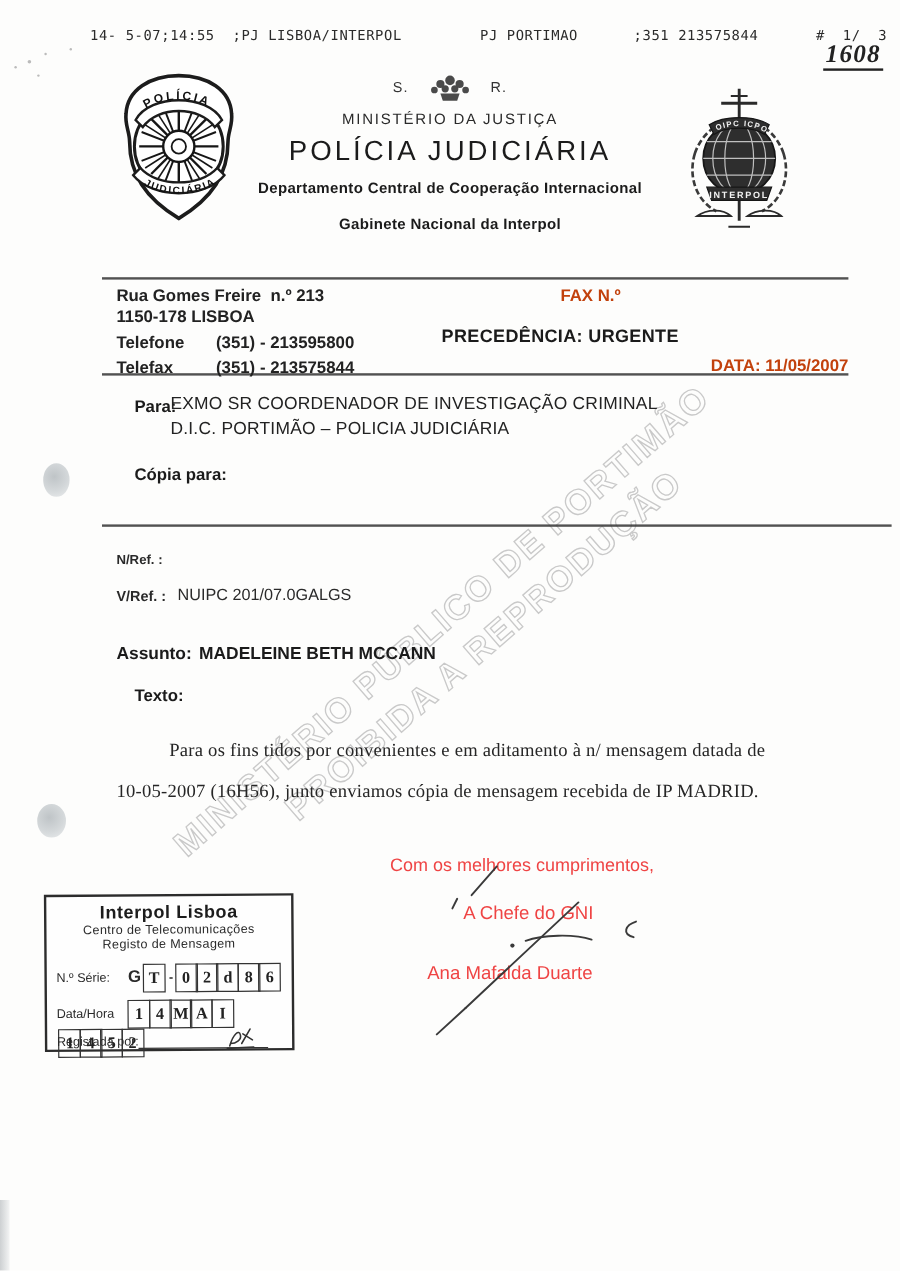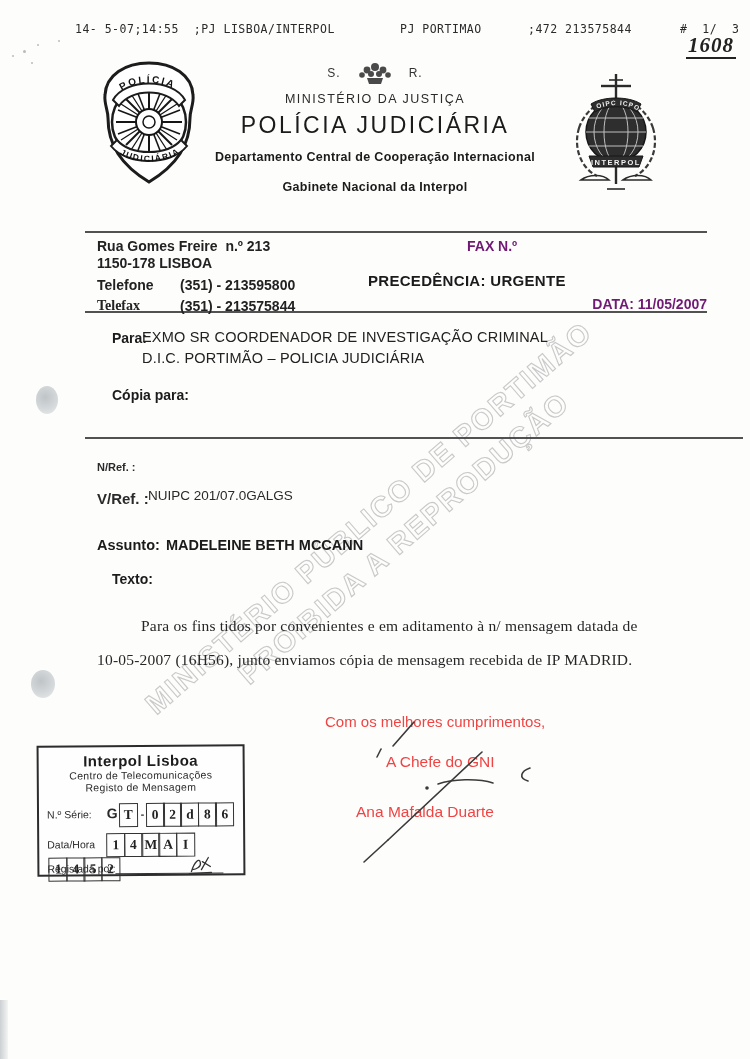--- a/index.html
+++ b/index.html
@@ -25,21 +25,21 @@
   .sr-row { display:flex; align-items:center; justify-content:center; gap:14px; }
   .sr-letter { font-size:12px; color:#333; letter-spacing:1px; }
   .ministry { font-size:12.5px; letter-spacing:1.5px; color:#2a2a2a; }
   .org-title { font-size:23px; letter-spacing:2.5px; color:#1b1b1b; }
   .dept { font-size:12.5px; font-weight:bold; color:#1b1b1b; letter-spacing:.3px; }
   .office { font-size:12.5px; font-weight:bold; color:#1b1b1b; letter-spacing:.3px; }
 
   .rule { background:#3a3a3a; height:2px; opacity:.88; }
 
   .addr { font-size:14px; font-weight:bold; color:#222; white-space:pre; }
-  .meta-bold { font-size:14px; font-weight:bold; color:#701a75;padding-left:12px; }
+  .meta-bold { font-size:14px; font-weight:bold; color:#c2410c;padding-left:12px; }
   .precedencia { font-size:15px; font-weight:bold; color:#1b1b1b; letter-spacing:.3px; }
 
   .lbl-bold { font-size:14px; font-weight:bold; color:#1b1b1b;padding-left:15px; }
   .upper-line { font-size:14.5px; color:#222; letter-spacing:.2px; }
   .ref-lbl { font-size:11px; font-weight:bold; color:#2a2a2a; }
   .ref-val { font-size:13.5px; color:#2a2a2a; }
   .subject-line { font-size:14.5px; font-weight:bold; color:#1b1b1b; }
 
   .bodytxt { font-family:cursive; font-size:15.5px; color:#262626; letter-spacing:.2px; white-space:pre; }
 
@@ -80,21 +80,21 @@
 </head>
 <body>
 
 <div class="page">
 
   <div class="abs wm" style="left:150px; top:692px;">MINISTÉRIO PÚBLICO DE PORTIMÃO</div>
   <div class="abs wm" style="left:243px; top:662px;">PROIBIDA A REPRODUÇÃO</div>
 
   <div class="abs faxline" style="left:75px; top:22px;">14- 5-07;14:55  ;PJ LISBOA/INTERPOL</div>
   <div class="abs faxline" style="left:400px; top:22px;">PJ PORTIMAO</div>
-  <div class="abs faxline" style="left:528px; top:22px;">;472 213575844</div>
+  <div class="abs faxline" style="left:528px; top:22px;">;351 213575844</div>
   <div class="abs faxline" style="left:680px; top:22px;">#  1/  3</div>
 
   <div class="abs" style="left:686px; top:33px;">
     <span class="hand-num">1608</span>
   </div>
 
   <div class="abs speck" style="left:23px; top:50px; width:3px; height:3px;"></div>
   <div class="abs speck" style="left:37px; top:44px; width:2px; height:2px;"></div>
   <div class="abs speck" style="left:58px; top:40px; width:2px; height:2px;"></div>
   <div class="abs speck" style="left:31px; top:62px; width:2px; height:2px;"></div>
@@ -181,33 +181,33 @@
   <div class="abs center-col office" style="top:180px;">Gabinete Nacional da Interpol</div>
 
   <div class="abs rule" style="left:85px; top:231px; width:622px;"></div>
   <div class="abs rule" style="left:85px; top:311px; width:622px;"></div>
   <div class="abs rule" style="left:85px; top:437px; width:658px;"></div>
 
   <div class="abs addr" style="left:97px; top:238px;">Rua Gomes Freire  n.º 213</div>
   <div class="abs addr" style="left:97px; top:255px;">1150-178 LISBOA</div>
   <div class="abs addr" style="left:97px; top:277px;">Telefone</div>
   <div class="abs addr" style="left:180px; top:277px;">(351) - 213595800</div>
-  <div class="abs addr" style="left:97px; top:298px;font-family:Liberation Serif, serif;">Telefax</div>
+  <div class="abs addr" style="left:97px; top:298px;">Telefax</div>
   <div class="abs addr" style="left:180px; top:298px;">(351) - 213575844</div>
   <div class="abs meta-bold" style="left:455px; top:238px;">FAX N.º</div>
   <div class="abs precedencia" style="left:368px; top:272px;">PRECEDÊNCIA: URGENTE</div>
   <div class="abs meta-bold" style="left:540px; top:296px; width:167px; text-align:right;">DATA: 11/05/2007</div>
 
   <div class="abs lbl-bold" style="left:97px; top:330px;">Para:</div>
   <div class="abs upper-line" style="left:142px; top:329px;">EXMO SR COORDENADOR DE INVESTIGAÇÃO CRIMINAL</div>
   <div class="abs upper-line" style="left:142px; top:350px;">D.I.C. PORTIMÃO – POLICIA JUDICIÁRIA</div>
   <div class="abs lbl-bold" style="left:97px; top:387px;">Cópia para:</div>
 
   <div class="abs ref-lbl" style="left:97px; top:461px;">N/Ref. :</div>
-  <div class="abs ref-lbl" style="left:97px; top:490px; font-size:15px;">V/Ref. :</div>
+  <div class="abs ref-lbl" style="left:97px; top:490px; font-size:12px;">V/Ref. :</div>
   <div class="abs ref-val" style="left:148px; top:488px;">NUIPC 201/07.0GALGS</div>
 
   <div class="abs subject-line" style="left:97px; top:537px;">
     <span>Assunto:</span>
     <span style="margin-left:2px;">MADELEINE BETH MCCANN</span>
   </div>
   <div class="abs lbl-bold" style="left:97px; top:571px;">Texto:</div>
 
   <div class="abs bodytxt" style="left:141px; top:617px;">Para os fins tidos por convenientes e em aditamento à n/ mensagem datada de</div>
   <div class="abs bodytxt" style="left:97px; top:651px;">10-05-2007 (16H56), junto enviamos cópia de mensagem recebida de IP MADRID.</div>

